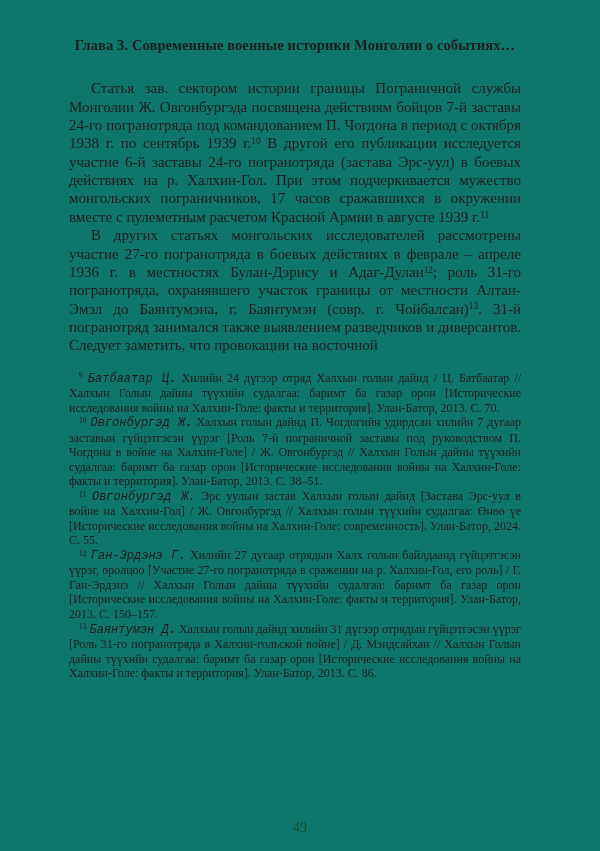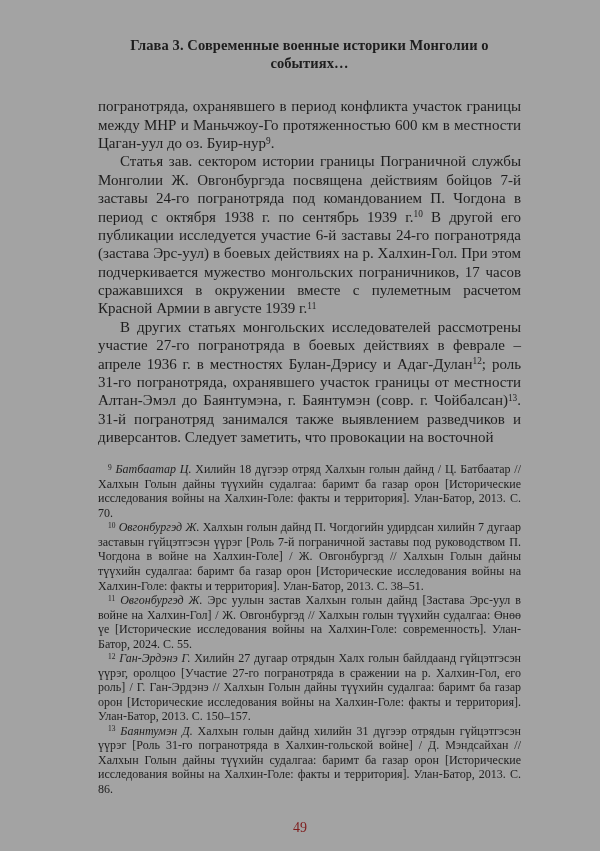--- a/index.html
+++ b/index.html
@@ -7,23 +7,23 @@
   body {
     width: 600px;
     height: 851px;
     position: relative;
     font-family: "Liberation Serif", "DejaVu Serif", serif;
     color: #1d1d1d;
   }
   .page {
     position: absolute;
     inset: 0;
-    padding: 36px 79px 0 98px;
+    padding: 36px 79px 0 69px;
     overflow: hidden;
-    background: #a3a3a3;
+    background: #0f766e;
   }
   .running-header {
     text-align: center;
     font-weight: bold;
     font-size: 14.5px;
     line-height: 1.25;
     margin-bottom: 25px;
     letter-spacing: 0.1px;
   }
   .body-text .para {
@@ -40,52 +40,51 @@
     position: relative;
     top: -0.45em;
   }
   .footnotes { margin-top: 16px; }
   .footnote {
     font-size: 12px;
     line-height: 1.21;
     text-align: justify;
     text-indent: 10px;
   }
-  .footnote .i { font-style: italic; }
+  .footnote .i { font-style: italic; font-family: Liberation Mono, monospace; }
   .page-number {
     position: absolute;
     bottom: 15px;
     left: 0;
     right: 0;
     text-align: center;
     font-size: 14px;
-    color: #7f1d1d;
+    color: #14532d;
     background: transparent;
   }
 </style>
 </head>
 <body>
 
 <div class="page">
 
   <div class="running-header">Глава 3. Современные военные историки Монголии о событиях…</div>
 
   <div class="body-text">
 
-    <p class="para no-indent"><span>погранотряда, охранявшего в период конфликта участок границы между МНР и Маньчжоу-Го протяженностью 600 км в местности Цаган-уул до оз. Буир-нур</span><sup class="fnref">9</sup><span>.</span></p>
 
     <p class="para"><span>Статья зав. сектором истории границы Пограничной службы Монголии Ж. Овгонбургэда посвящена действиям бойцов 7-й заставы 24-го погранотряда под командованием П. Чогдона в период с октября 1938 г. по сентябрь 1939 г.</span><sup class="fnref">10</sup><span> В другой его публикации исследуется участие 6-й заставы 24-го погранотряда (застава Эрс-уул) в боевых действиях на р. Халхин-Гол. При этом подчеркивается мужество монгольских пограничников, 17 часов сражавшихся в окружении вместе с пулеметным расчетом Красной Армии в августе 1939 г.</span><sup class="fnref">11</sup></p>
 
     <p class="para"><span>В других статьях монгольских исследователей рассмотрены участие 27-го погранотряда в боевых действиях в феврале – апреле 1936 г. в местностях Булан-Дэрису и Адаг-Дулан</span><sup class="fnref">12</sup><span>; роль 31-го погранотряда, охранявшего участок границы от местности Алтан-Эмэл до Баянтумэна, г. Баянтумэн (совр. г. Чойбалсан)</span><sup class="fnref">13</sup><span>. 31-й погранотряд занимался также выявлением разведчиков и диверсантов. Следует заметить, что провокации на восточной</span></p>
 
   </div>
 
   <div class="footnotes">
 
-    <p class="footnote"><sup class="fnref">9</sup> <span class="i">Батбаатар Ц.</span> <span>Хилийн 18 дүгээр отряд Халхын голын дайнд / Ц. Батбаатар // Халхын Голын дайны түүхийн судалгаа: баримт ба газар орон [Исторические исследования войны на Халхин-Голе: факты и территория]. Улан-Батор, 2013. С. 70.</span></p>
+    <p class="footnote"><sup class="fnref">9</sup> <span class="i">Батбаатар Ц.</span> <span>Хилийн 24 дүгээр отряд Халхын голын дайнд / Ц. Батбаатар // Халхын Голын дайны түүхийн судалгаа: баримт ба газар орон [Исторические исследования войны на Халхин-Голе: факты и территория]. Улан-Батор, 2013. С. 70.</span></p>
 
     <p class="footnote"><sup class="fnref">10</sup> <span class="i">Овгонбургэд Ж.</span> <span>Халхын голын дайнд П. Чогдогийн удирдсан хилийн 7 дугаар заставын гүйцэтгэсэн үүрэг [Роль 7-й пограничной заставы под руководством П. Чогдона в войне на Халхин-Голе] / Ж. Овгонбургэд // Халхын Голын дайны түүхийн судалгаа: баримт ба газар орон [Исторические исследования войны на Халхин-Голе: факты и территория]. Улан-Батор, 2013. С. 38–51.</span></p>
 
     <p class="footnote"><sup class="fnref">11</sup> <span class="i">Овгонбургэд Ж.</span> <span>Эрс уулын застав Халхын голын дайнд [Застава Эрс-уул в войне на Халхин-Гол] / Ж. Овгонбургэд // Халхын голын түүхийн судалгаа: Өнөө үе [Исторические исследования войны на Халхин-Голе: современность]. Улан-Батор, 2024. С. 55.</span></p>
 
     <p class="footnote"><sup class="fnref">12</sup> <span class="i">Ган-Эрдэнэ Г.</span> <span>Хилийн 27 дугаар отрядын Халх голын байлдаанд гүйцэтгэсэн үүрэг, оролцоо [Участие 27-го погранотряда в сражении на р. Халхин-Гол, его роль] / Г. Ган-Эрдэнэ // Халхын Голын дайны түүхийн судалгаа: баримт ба газар орон [Исторические исследования войны на Халхин-Голе: факты и территория]. Улан-Батор, 2013. С. 150–157.</span></p>
 
     <p class="footnote"><sup class="fnref">13</sup> <span class="i">Баянтумэн Д.</span> <span>Халхын голын дайнд хилийн 31 дүгээр отрядын гүйцэтгэсэн үүрэг [Роль 31-го погранотряда в Халхин-гольской войне] / Д. Мэндсайхан // Халхын Голын дайны түүхийн судалгаа: баримт ба газар орон [Исторические исследования войны на Халхин-Голе: факты и территория]. Улан-Батор, 2013. С. 86.</span></p>
 
   </div>

